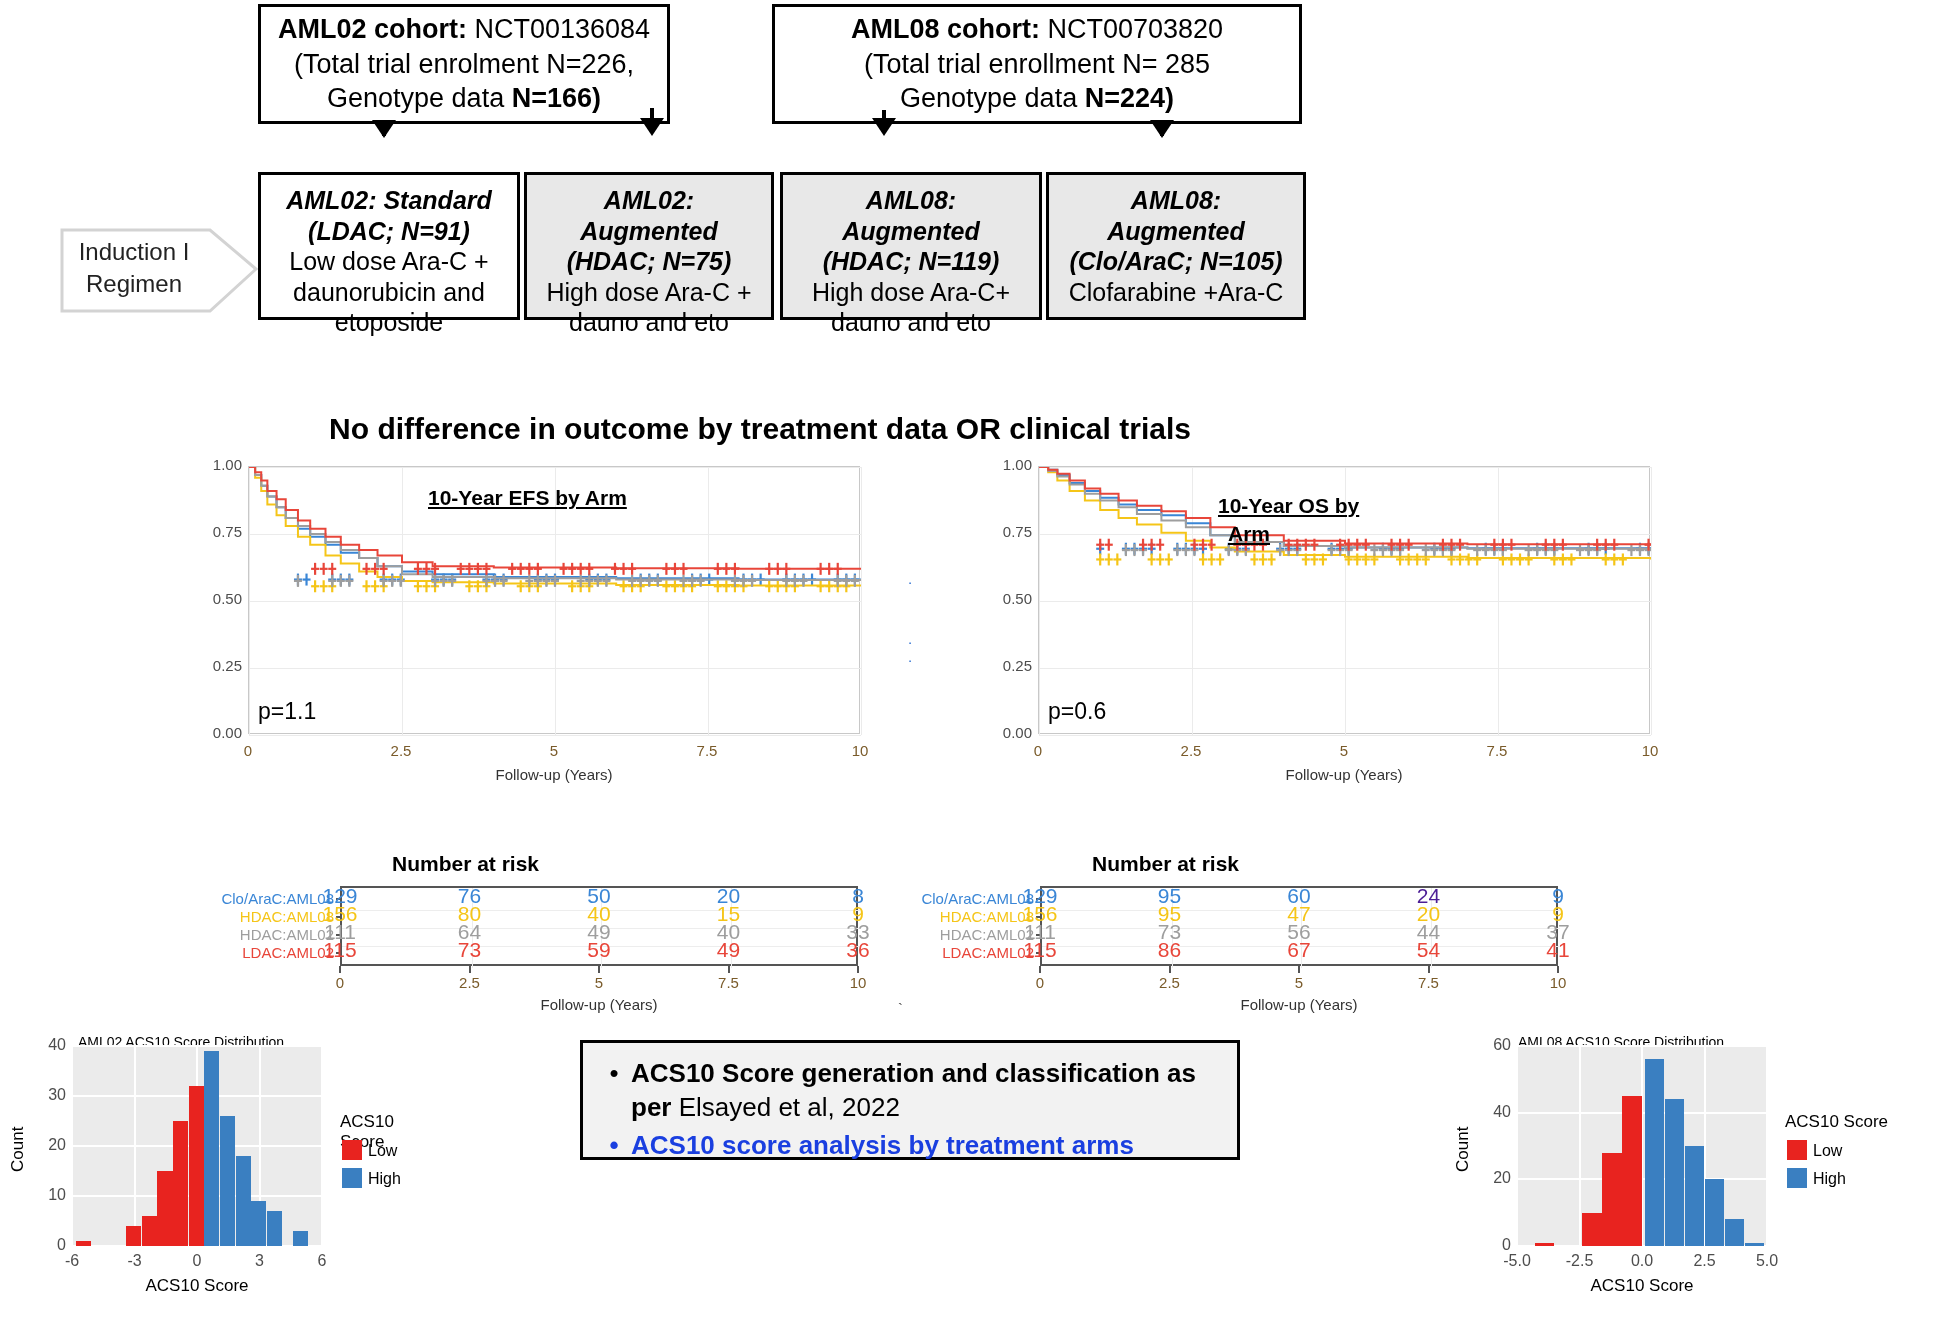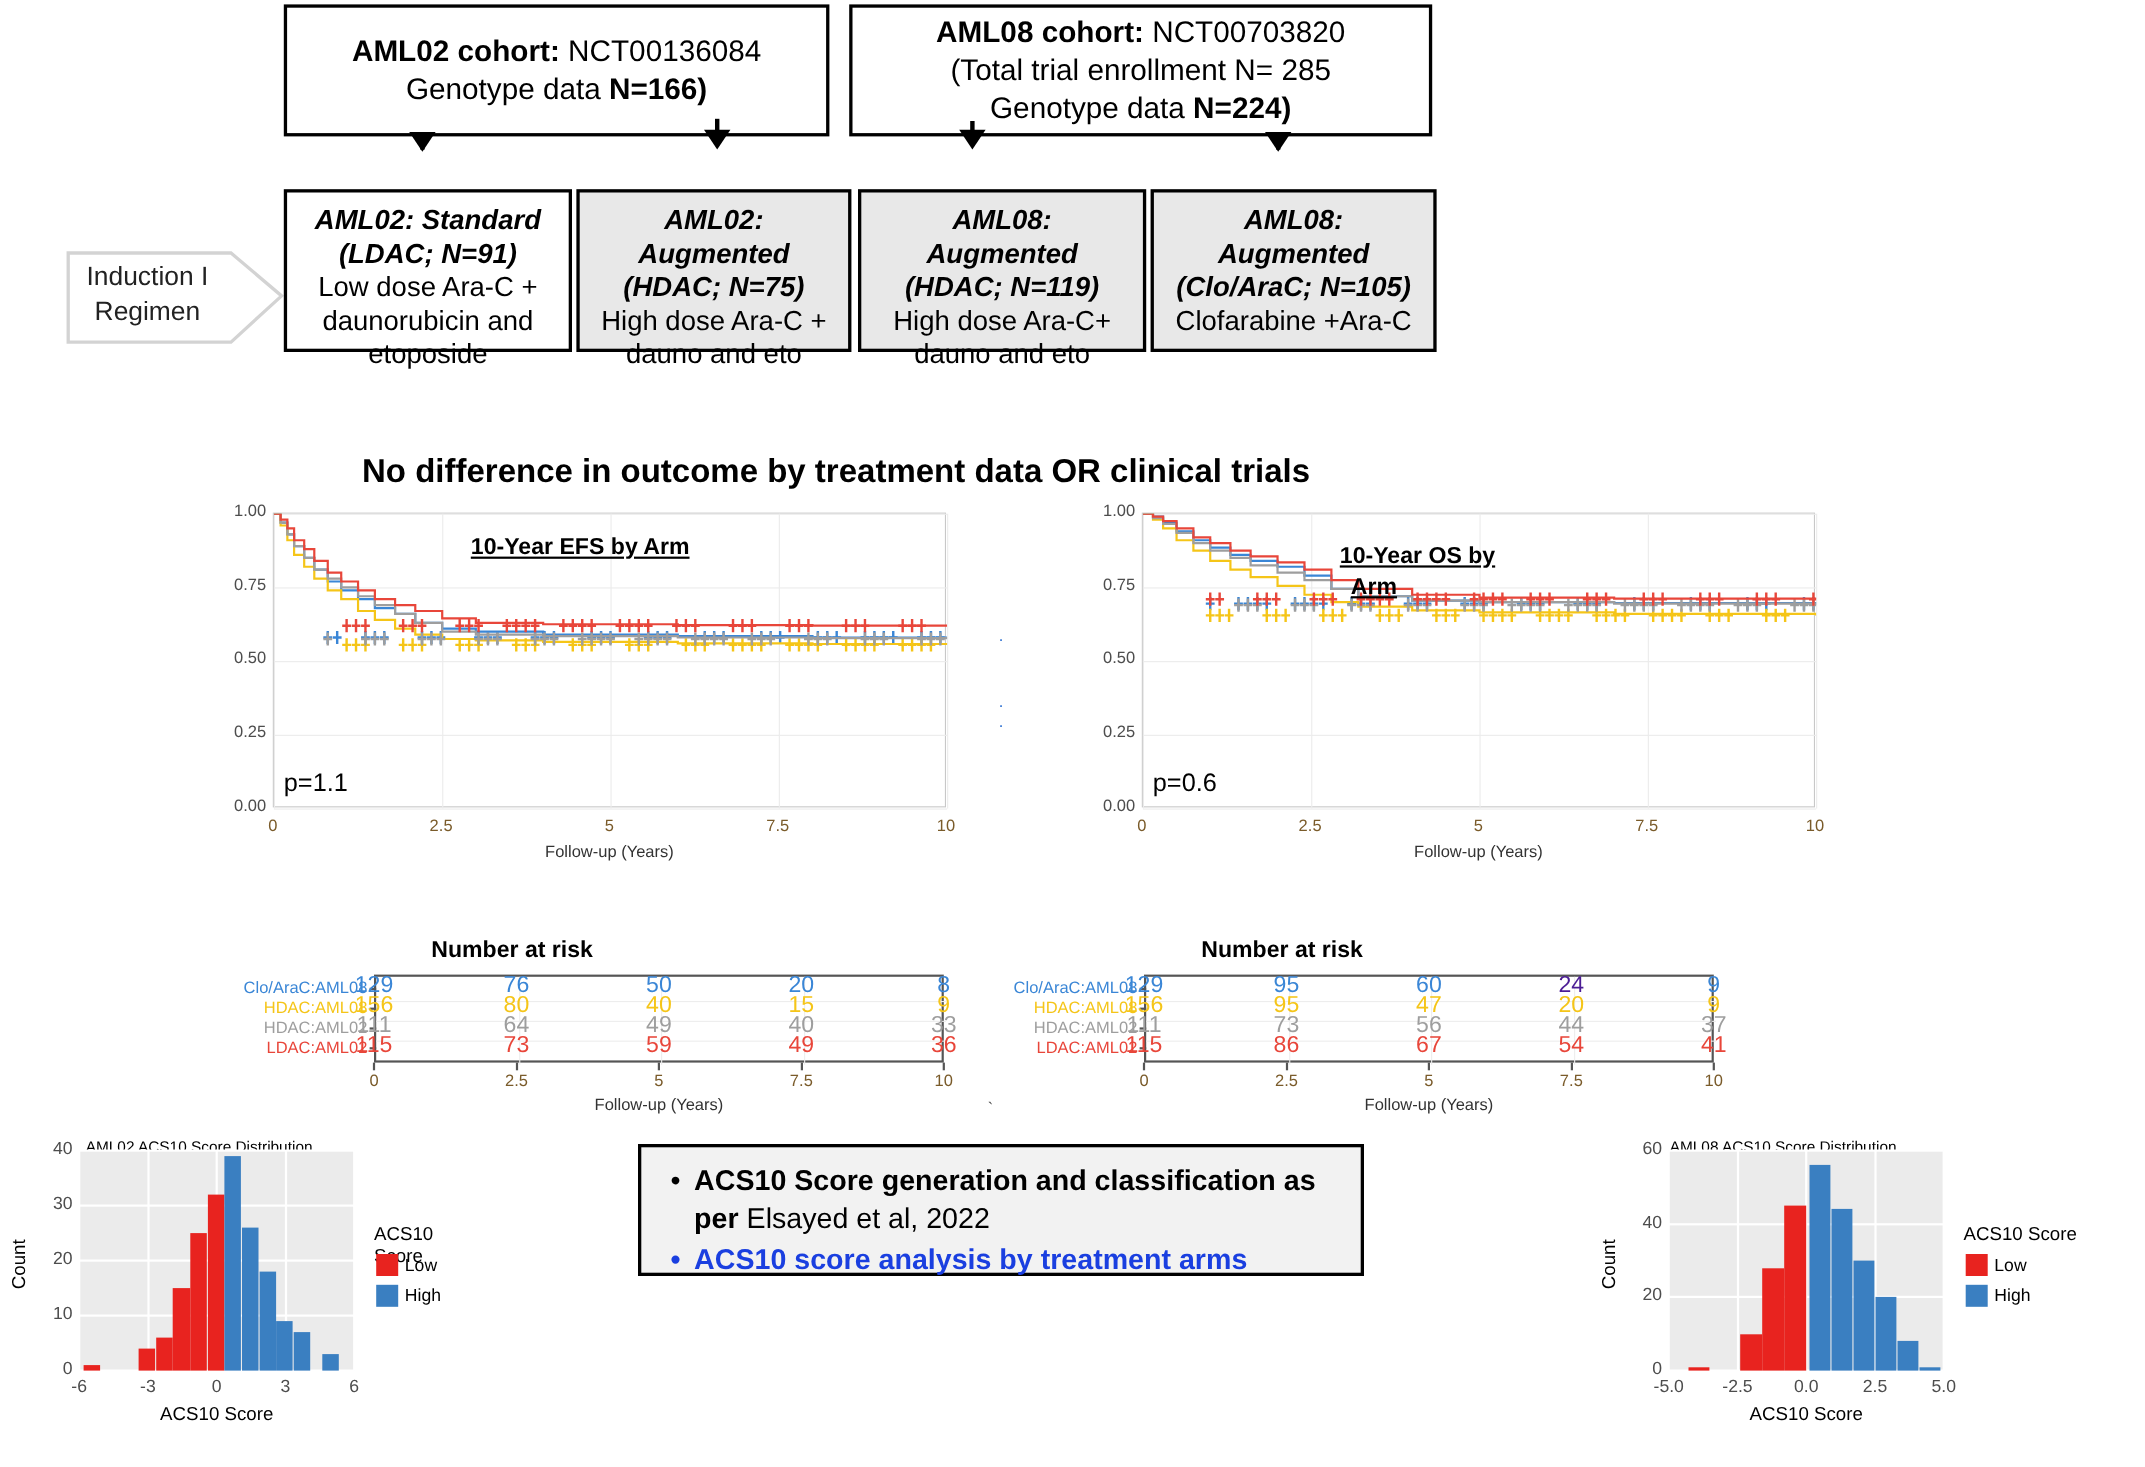--- a/index.html
+++ b/index.html
@@ -61,24 +61,25 @@
   .callout .dot{width:34px;flex:0 0 34px;text-align:center;font-size:26px;}
   .callout .b1{color:#000;}
   .callout .b2{color:#1a3fe0;font-weight:bold;}
   .stray{position:absolute;font-size:15px;color:#2b6fd1;}
 </style>
 </head>
 <body>
 
 <div>
 
-  <div class="abs cohort-box" style="left:258px;top:4px;width:496px;height:120px;">
+  <div class="abs cohort-box" style="left:258px;top:4px;width:412px;height:120px;">
     <div class="ln">
       <span class="b">AML02 cohort:</span><span> NCT00136084</span>
     </div>
+    <div class="ln">(Total trial enrolment N=226,</div>
     <div class="ln">
       <span>Genotype data </span><span class="b">N=166)</span>
     </div>
   </div>
 
   <div class="abs cohort-box" style="left:772px;top:4px;width:530px;height:120px;">
     <div class="ln">
       <span class="b">AML08 cohort:</span><span> NCT00703820</span>
     </div>
     <div class="ln">(Total trial enrollment N= 285</div>

